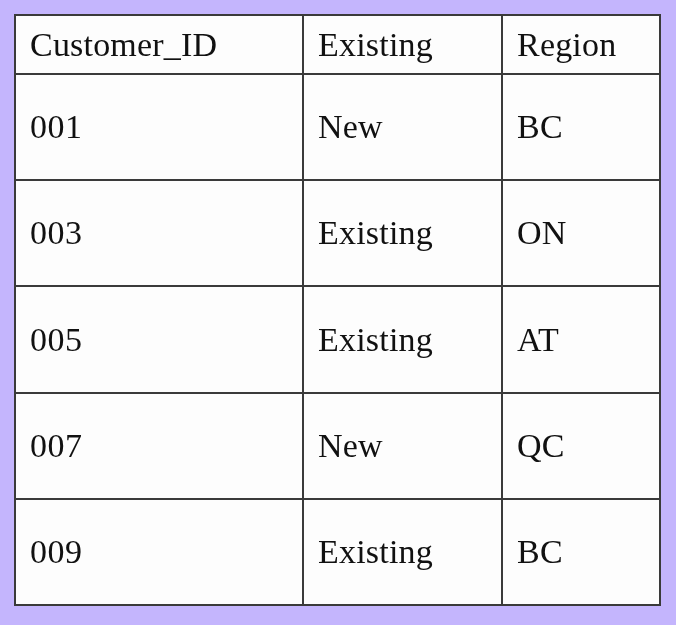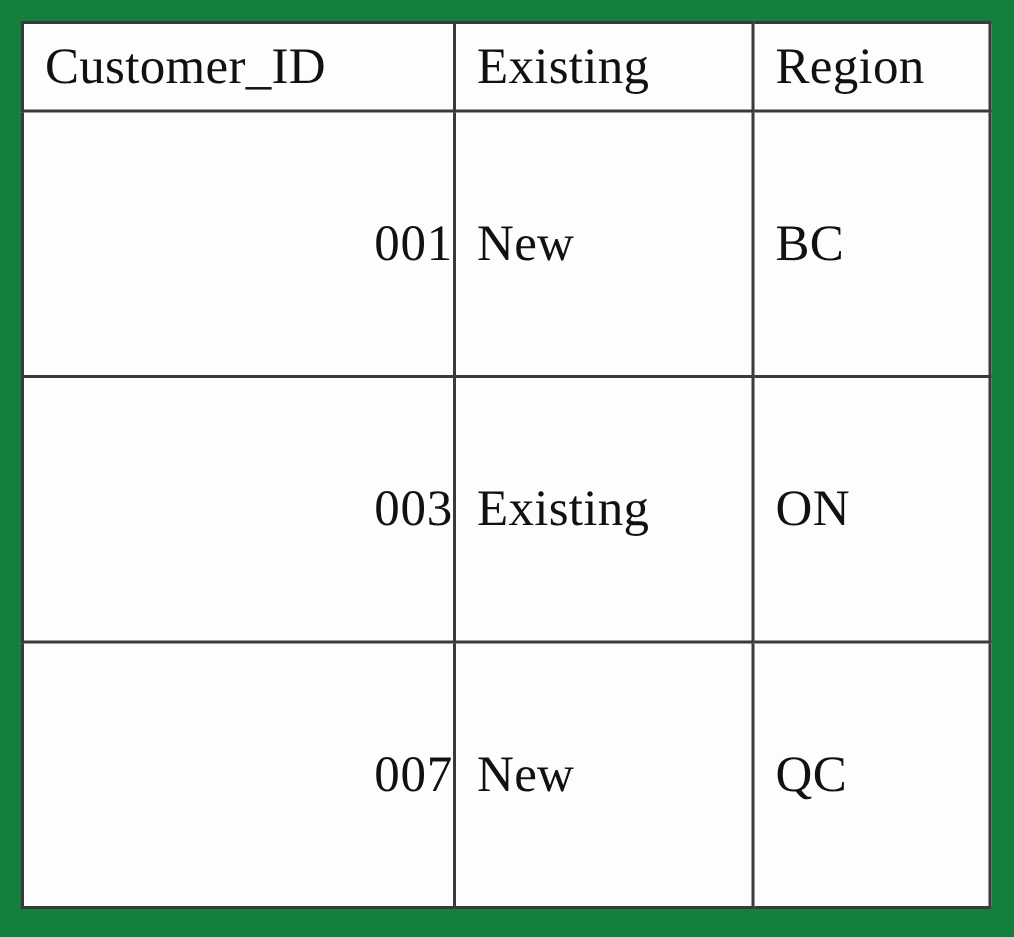--- a/index.html
+++ b/index.html
@@ -12,21 +12,21 @@
     height: 625px;
     background: #ffffff;
     font-family: "Liberation Serif", "DejaVu Serif", serif;
     overflow: hidden;
   }
 
   .page {
     position: relative;
     width: 676px;
     height: 625px;
-    background: #15803d;
+    background: #c4b5fd;
   }
 
   .table-wrap {
     position: absolute;
     left: 14px;
     top: 14px;
     width: 645px;
     height: 592px;
   }
 
@@ -58,21 +58,20 @@
     white-space: nowrap;
     overflow: hidden;
   }
 
   table.data-table thead th {
     font-size: 34px;
   }
 
   table.data-table tbody td.cell-id {
     letter-spacing: 0.5px;
-    text-align: right;
   }
 </style>
 </head>
 <body>
 
 <div class="page">
 
   <div class="table-wrap">
     <table class="data-table">
       <colgroup>
@@ -92,21 +91,31 @@
           <td class="cell-id">001</td>
           <td class="cell-seg">New</td>
           <td class="cell-reg">BC</td>
         </tr>
         <tr>
           <td class="cell-id">003</td>
           <td class="cell-seg">Existing</td>
           <td class="cell-reg">ON</td>
         </tr>
         <tr>
+          <td class="cell-id">005</td>
+          <td class="cell-seg">Existing</td>
+          <td class="cell-reg">AT</td>
+        </tr>
+        <tr>
           <td class="cell-id">007</td>
           <td class="cell-seg">New</td>
           <td class="cell-reg">QC</td>
+        </tr>
+        <tr>
+          <td class="cell-id">009</td>
+          <td class="cell-seg">Existing</td>
+          <td class="cell-reg">BC</td>
         </tr>
       </tbody>
     </table>
   </div>
 
 </div>
 
 </body></html>

